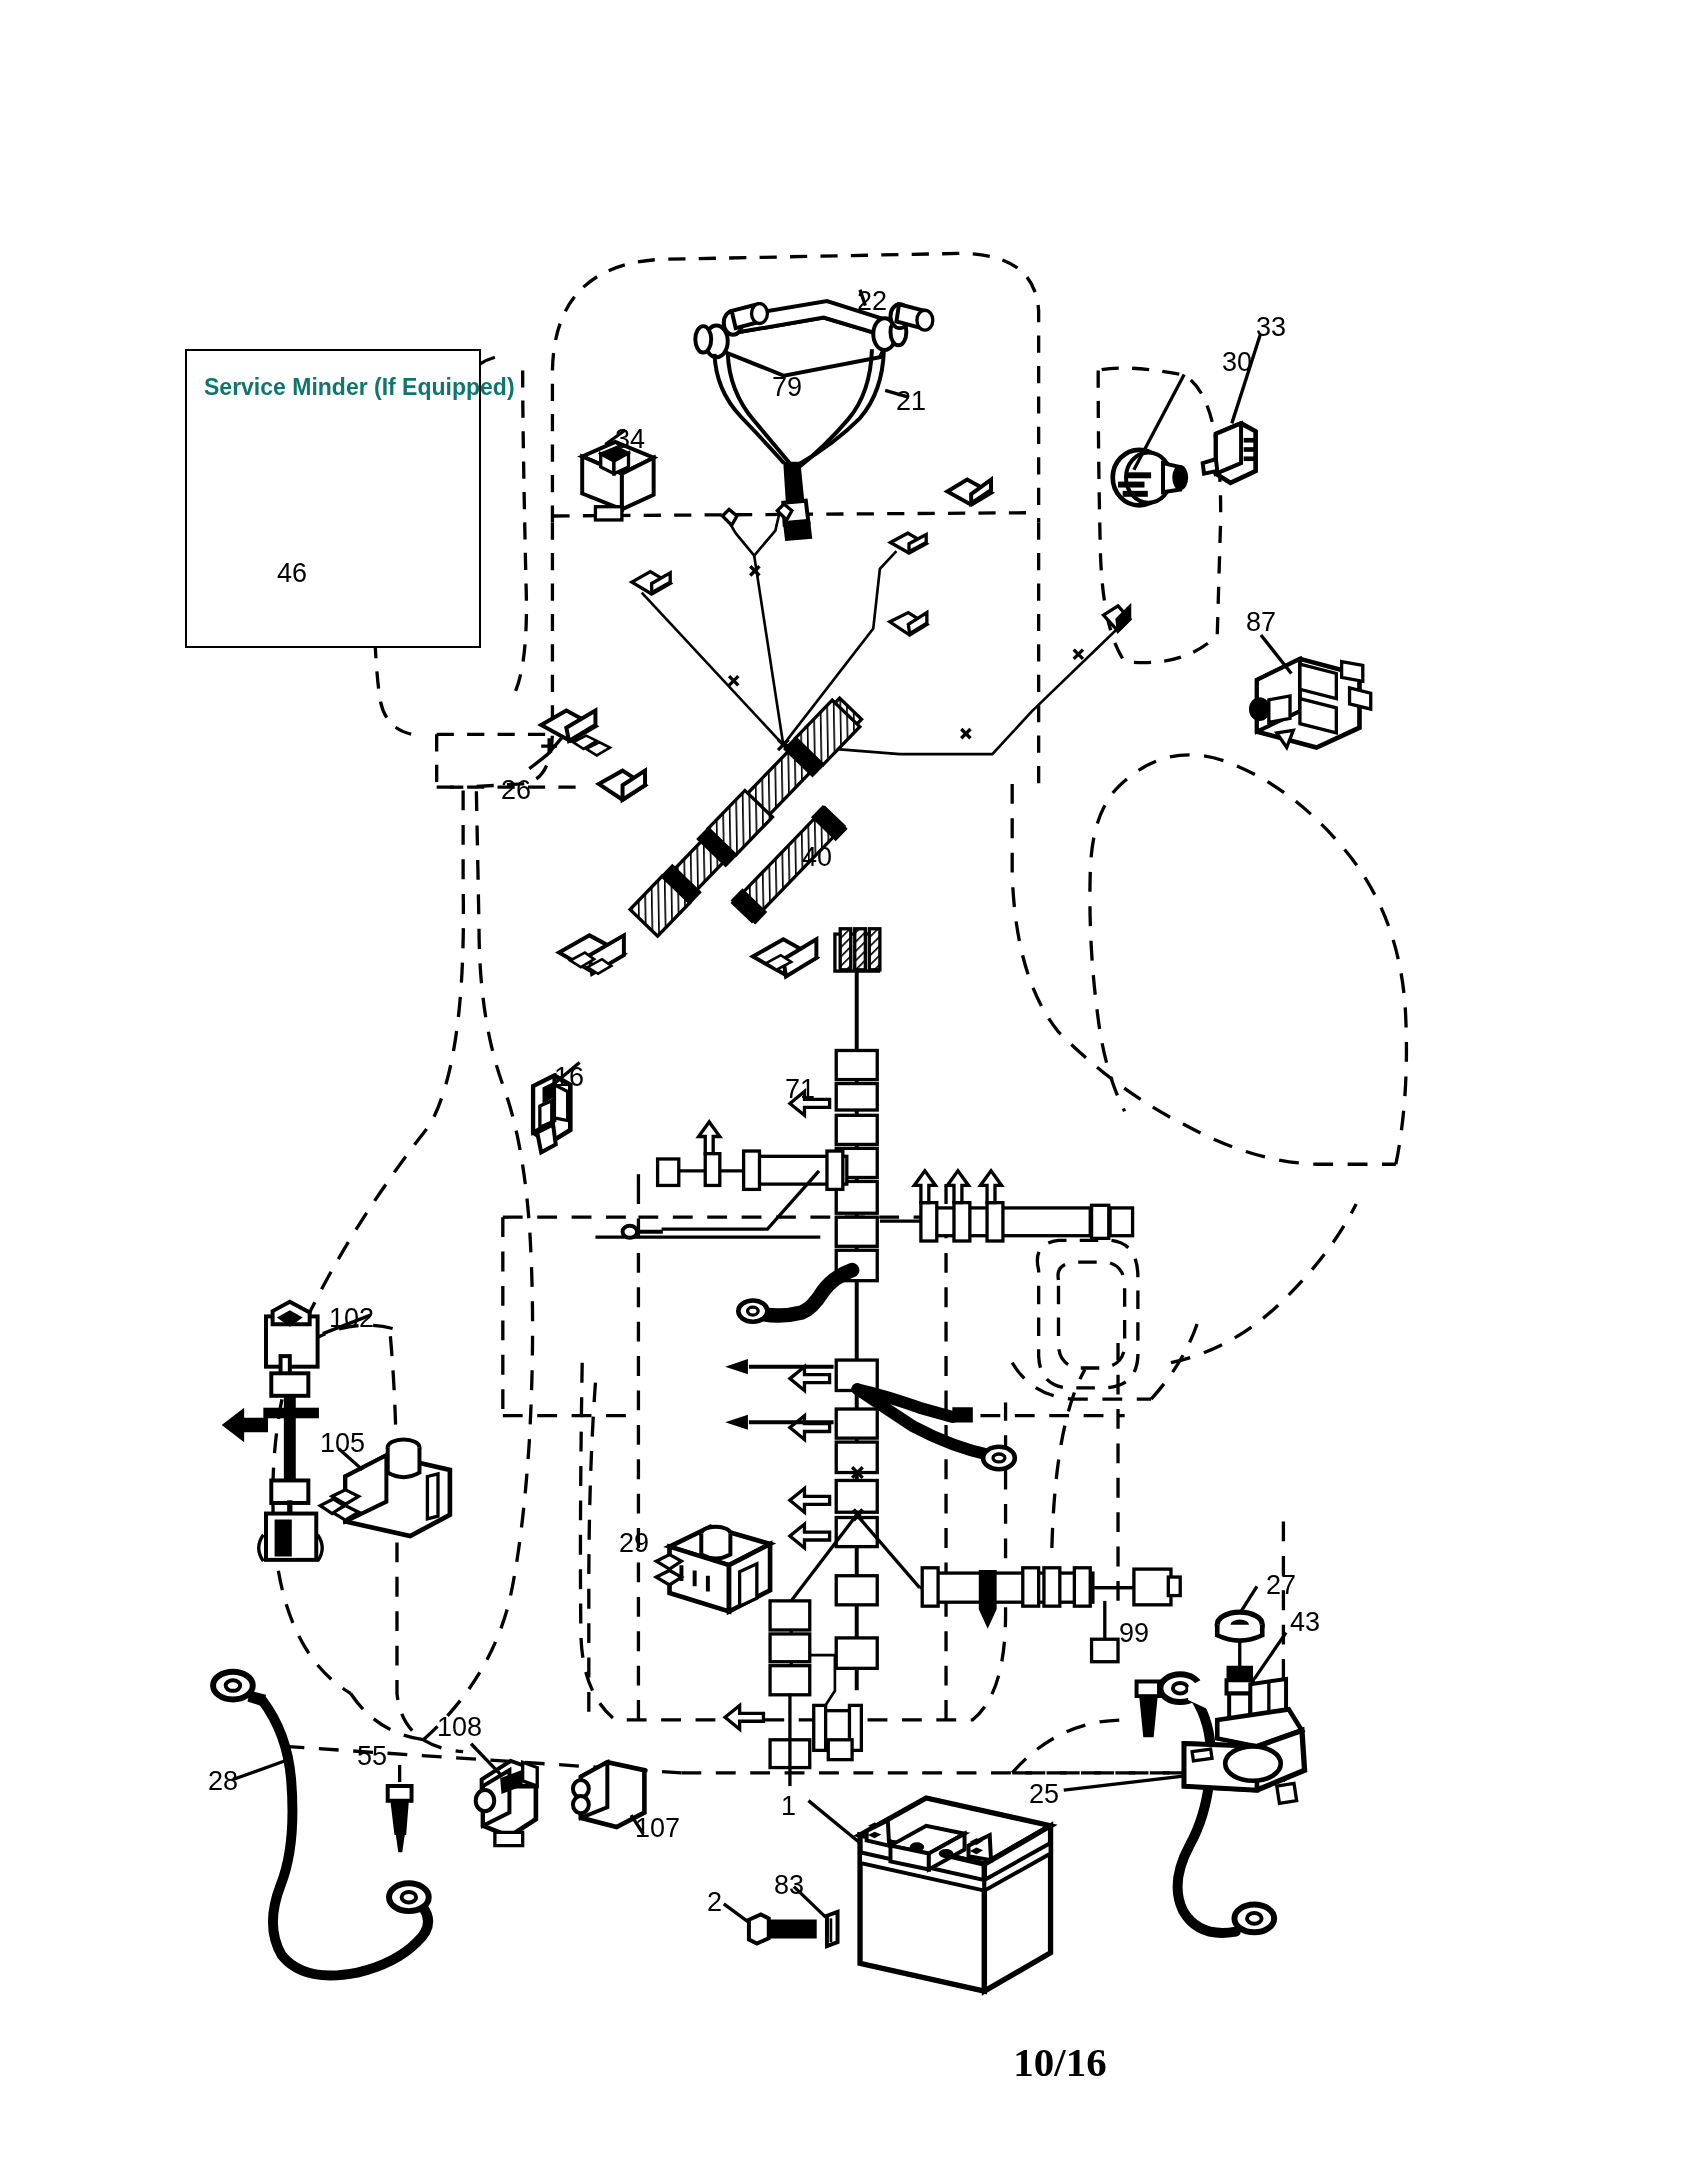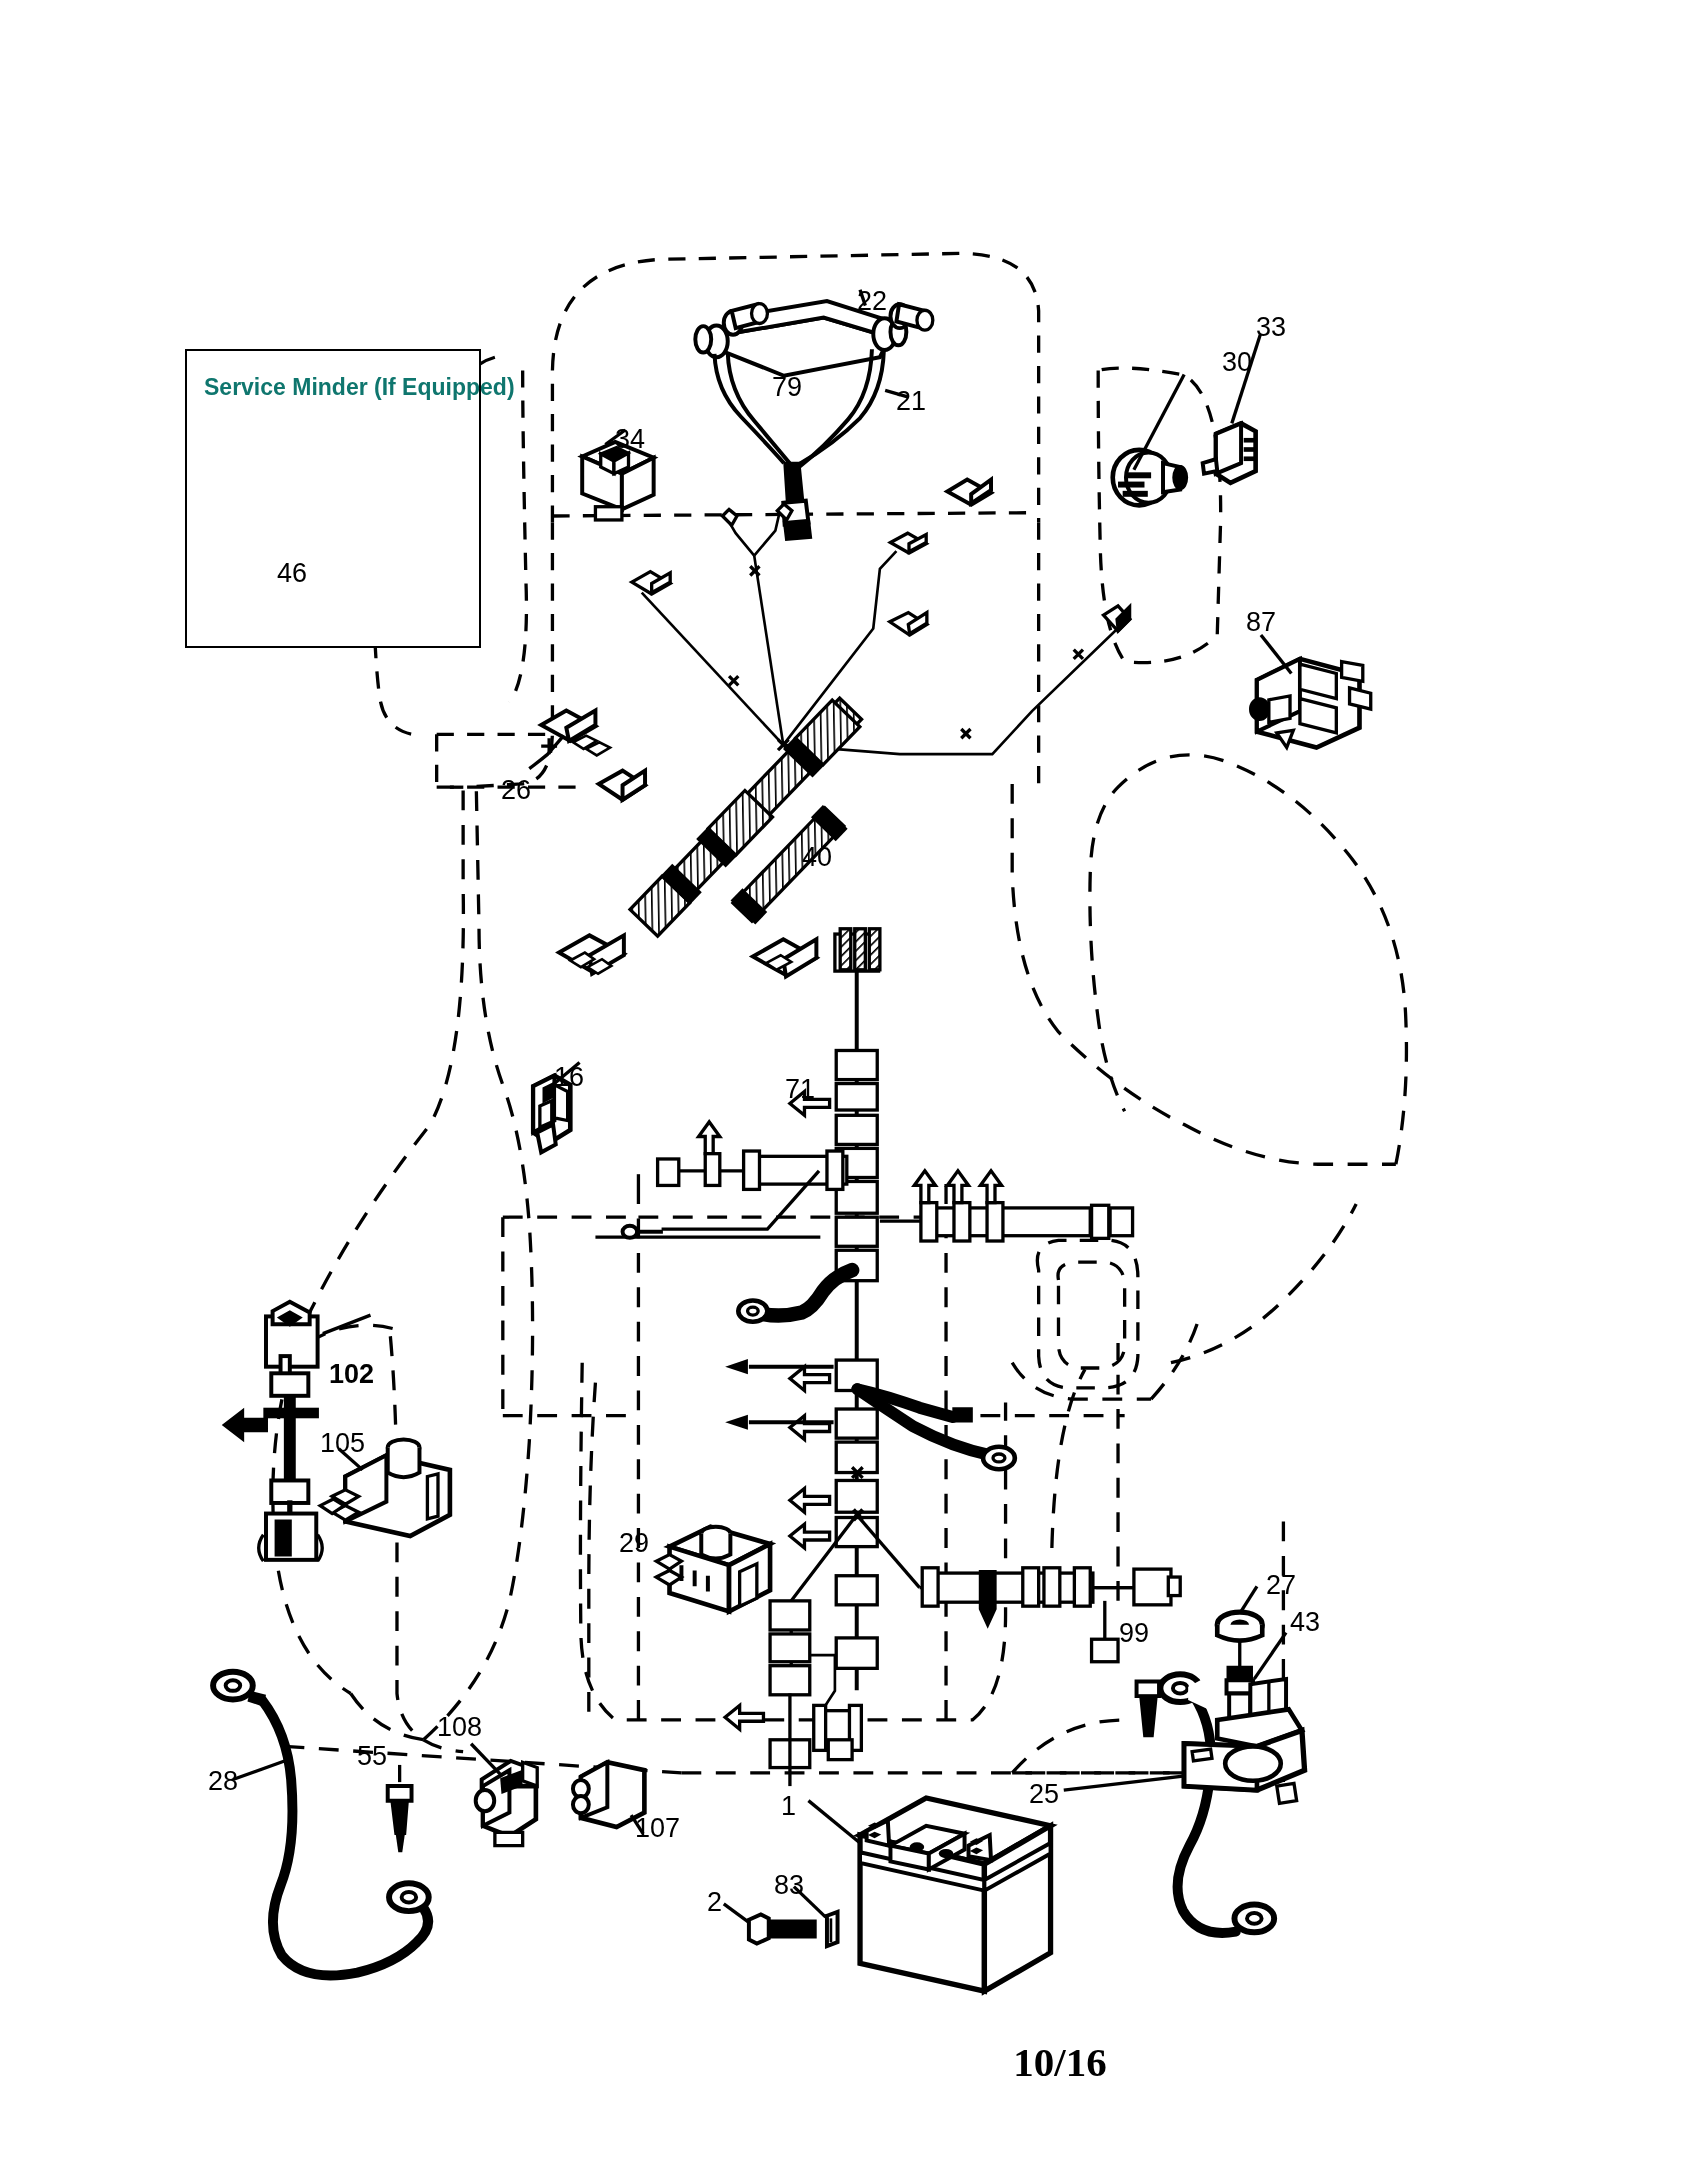--- a/index.html
+++ b/index.html
@@ -577,21 +577,21 @@
       <div class="lbl" style="left: 772px; top: 374px;">79</div>
       <div class="lbl" style="left: 896px; top: 388px;">21</div>
       <div class="lbl" style="left: 615px; top: 426px;">34</div>
       <div class="lbl" style="left: 1205px; top: 349px; margin-left: 17px;">30</div>
       <div class="lbl" style="left: 1256px; top: 314px;">33</div>
       <div class="lbl" style="left: 1246px; top: 609px;">87</div>
       <div class="lbl" style="left: 501px; top: 777px;">26</div>
       <div class="lbl" style="left: 802px; top: 844px;">40</div>
       <div class="lbl" style="left: 554px; top: 1064px;">16</div>
       <div class="lbl" style="left: 785px; top: 1039px; margin-top: 37px;">71</div>
-      <div class="lbl" style="left: 329px; top: 1361px; font-weight: bold;">102</div>
+      <div class="lbl" style="left: 329px; top: 1305px;">102</div>
       <div class="lbl" style="left: 320px; top: 1430px;">105</div>
       <div class="lbl" style="left: 619px; top: 1530px;">29</div>
       <div class="lbl" style="left: 1266px; top: 1572px;">27</div>
       <div class="lbl" style="left: 1290px; top: 1609px;">43</div>
       <div class="lbl" style="left: 1119px; top: 1620px;">99</div>
       <div class="lbl" style="left: 437px; top: 1714px;">108</div>
       <div class="lbl" style="left: 208px; top: 1768px; text-align: center;">28</div>
       <div class="lbl" style="left: 344px; top: 1743px; margin-left: 13px;">55</div>
       <div class="lbl" style="left: 1029px; top: 1781px;">25</div>
       <div class="lbl" style="left: 781px; top: 1793px;">1</div>

